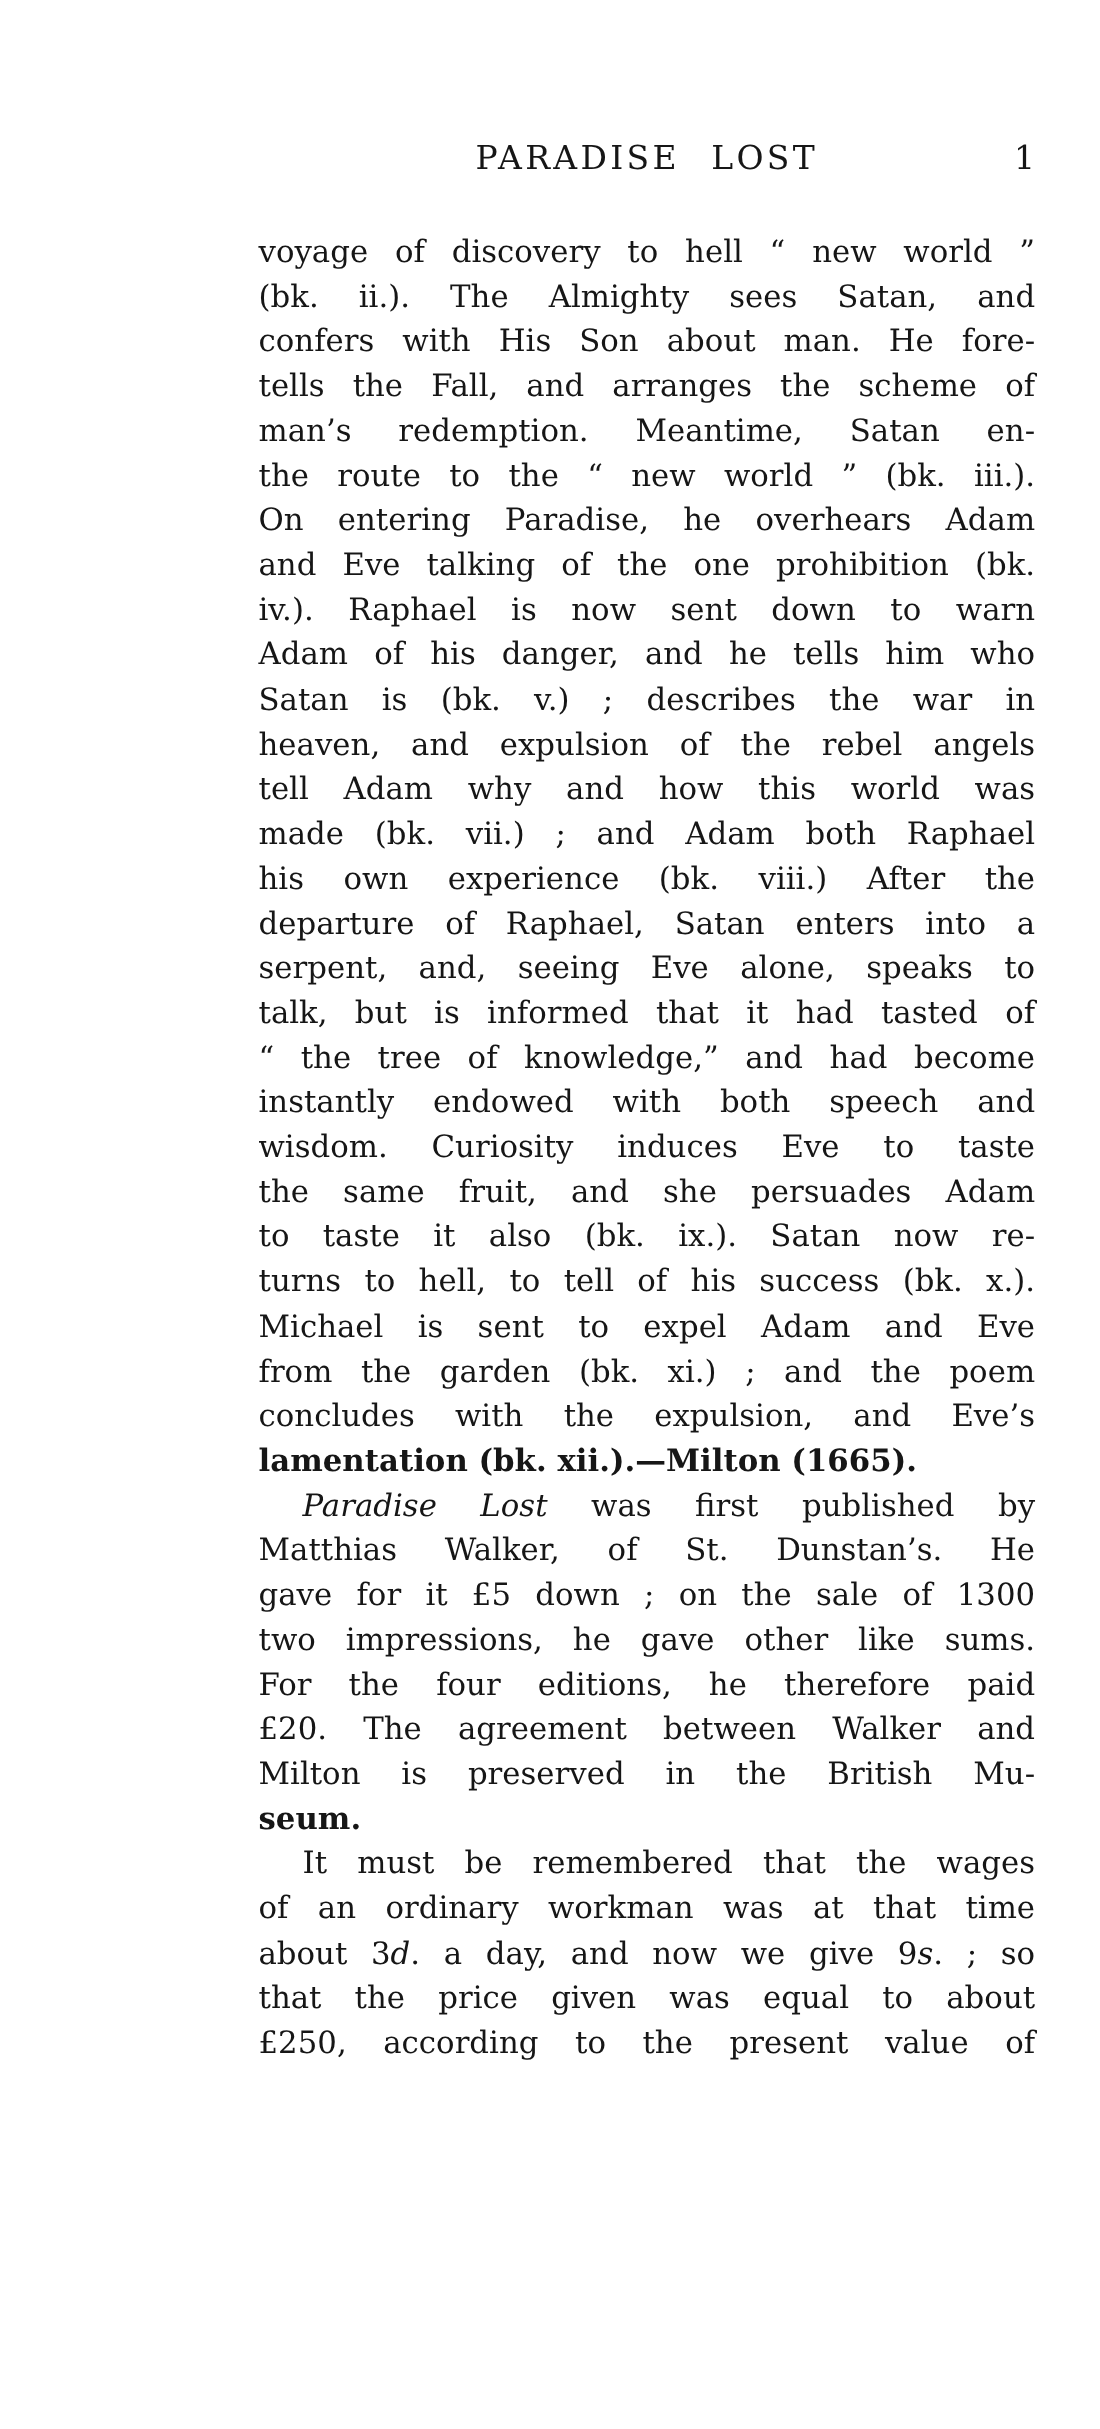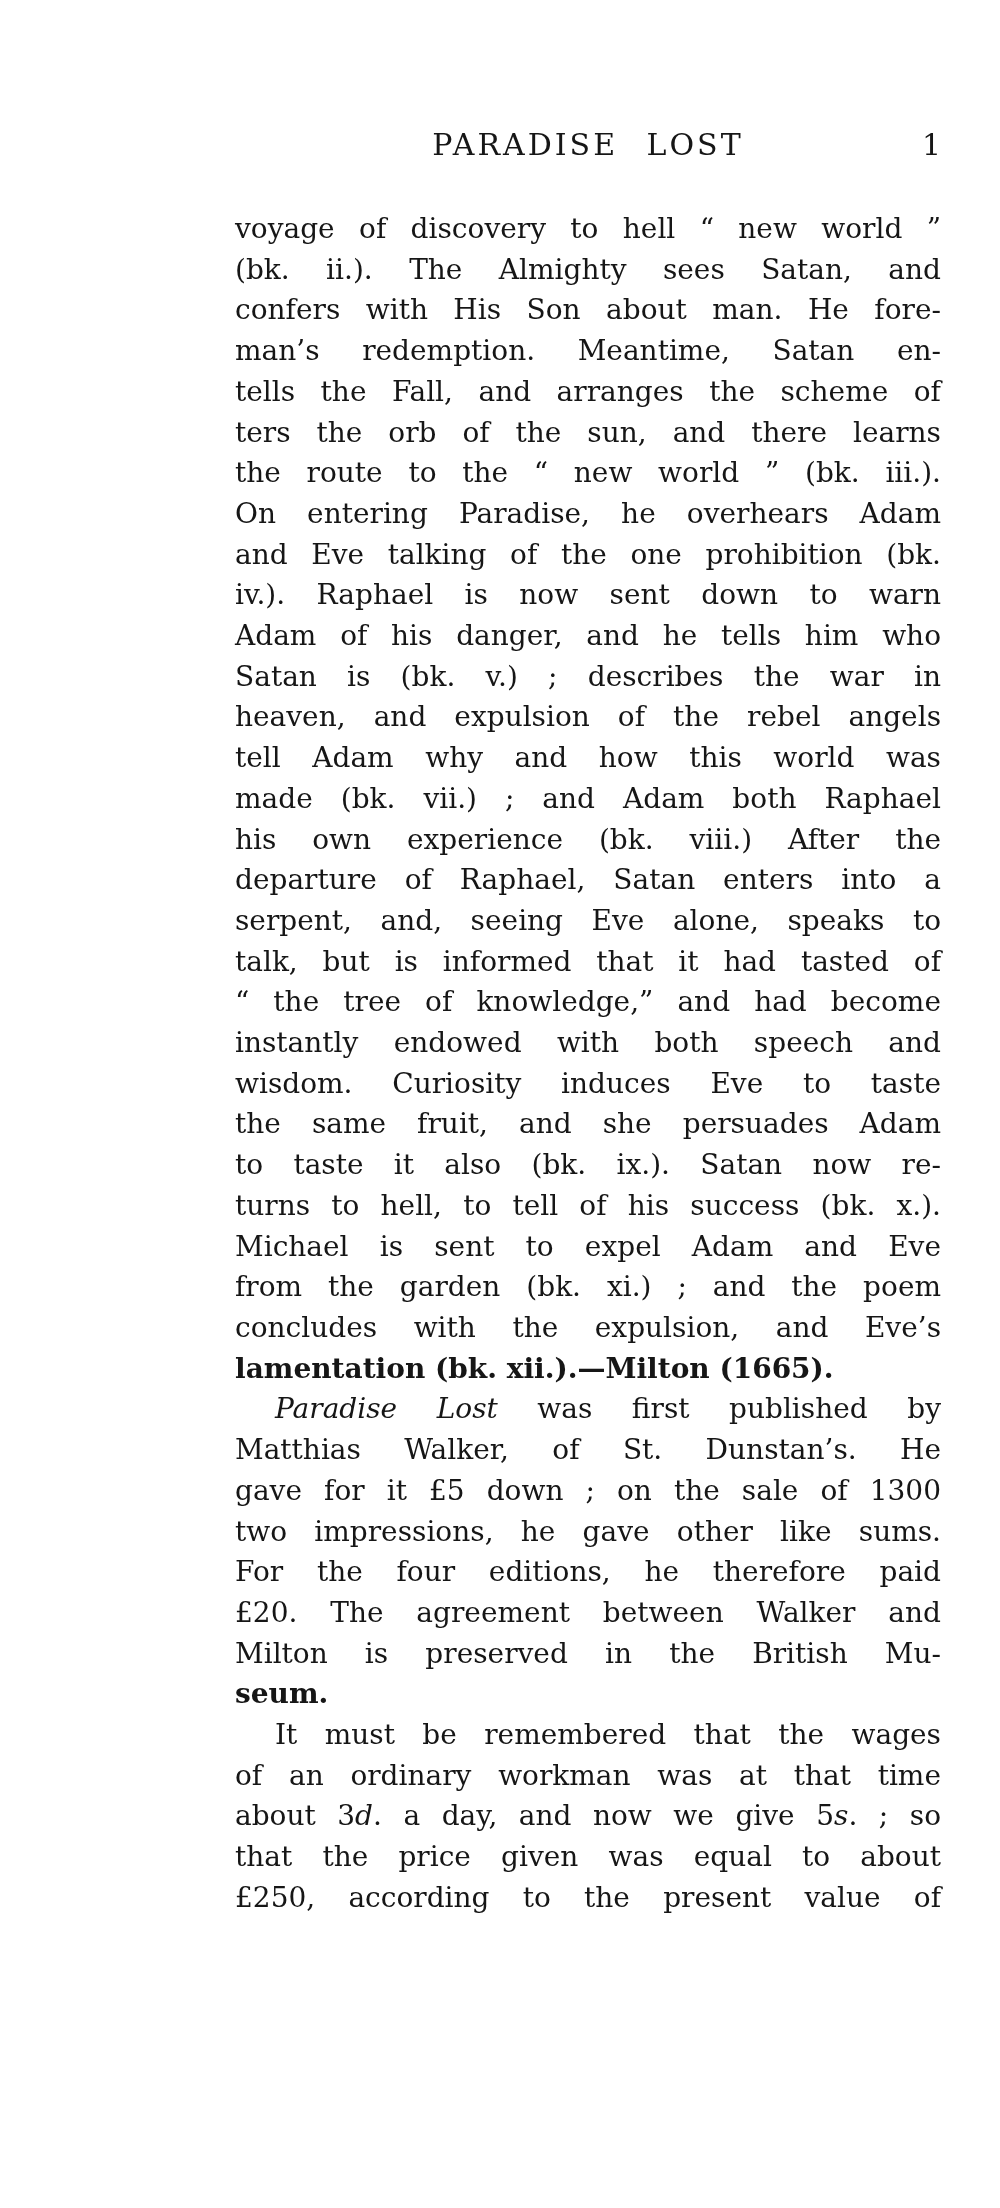--- a/index.html
+++ b/index.html
@@ -67,23 +67,22 @@
 
 <div id="book-page">
   <div class="running-head">
     <span class="head-title">PARADISE LOST</span>
     <span class="page-num">1</span>
   </div>
   <div class="text-block">
       <div class="line"><span>voyage of discovery to hell “ new world ”</span></div>
       <div class="line"><span>(bk. ii.).  The Almighty sees Satan, and</span></div>
       <div class="line"><span>confers with His Son about man.  He fore-</span></div>
+      <div class="line"><span>tells the Fall, and arranges the scheme of</span></div>
       <div class="line"><span>man’s redemption.  Meantime, Satan en-</span></div>
-      <div class="line"><span>tells the Fall, and arranges the scheme of</span></div>
-      <div class="line"><span>ters the orb of the sun, and there learns</span></div>
       <div class="line"><span>the route to the “ new world ” (bk. iii.).</span></div>
       <div class="line"><span>On entering Paradise, he overhears Adam</span></div>
       <div class="line"><span>and Eve talking of the one prohibition (bk.</span></div>
       <div class="line"><span>iv.).  Raphael is now sent down to warn</span></div>
       <div class="line"><span>Adam of his danger, and he tells him who</span></div>
       <div class="line"><span>Satan is (bk. v.) ;  describes the war in</span></div>
       <div class="line"><span>heaven, and expulsion of the rebel angels</span></div>
       <div class="line"><span>tell Adam why and how this world was</span></div>
       <div class="line"><span>made (bk. vii.) ; and Adam both Raphael</span></div>
       <div class="line"><span>his own experience (bk. viii.)  After the</span></div>
@@ -103,17 +102,17 @@
       <div class="line indent"><span class="it">Paradise Lost</span><span> was first published by</span></div>
       <div class="line"><span>Matthias Walker, of St. Dunstan’s.  He</span></div>
       <div class="line"><span>gave for it £5 down ; on the sale of 1300</span></div>
       <div class="line"><span>two impressions, he gave other like sums.</span></div>
       <div class="line"><span>For the four editions, he therefore paid</span></div>
       <div class="line"><span>£20.  The agreement between Walker and</span></div>
       <div class="line"><span>Milton is preserved in the British Mu-</span></div>
       <div class="line endline"><span>seum.</span></div>
       <div class="line indent"><span>It must be remembered that the wages</span></div>
       <div class="line"><span>of an ordinary workman was at that time</span></div>
-      <div class="line"><span>about 3</span><span class="it">d</span><span>. a day, and now we give 5</span><span class="it">s</span><span>. ; so</span></div>
+      <div class="line"><span>about 3</span><span class="it">d</span><span>. a day, and now we give 9</span><span class="it">s</span><span>. ; so</span></div>
       <div class="line"><span>that the price given was equal to about</span></div>
       <div class="line"><span>£250, according to the present value of</span></div>
     </div>
 </div>
 
 </body></html>

